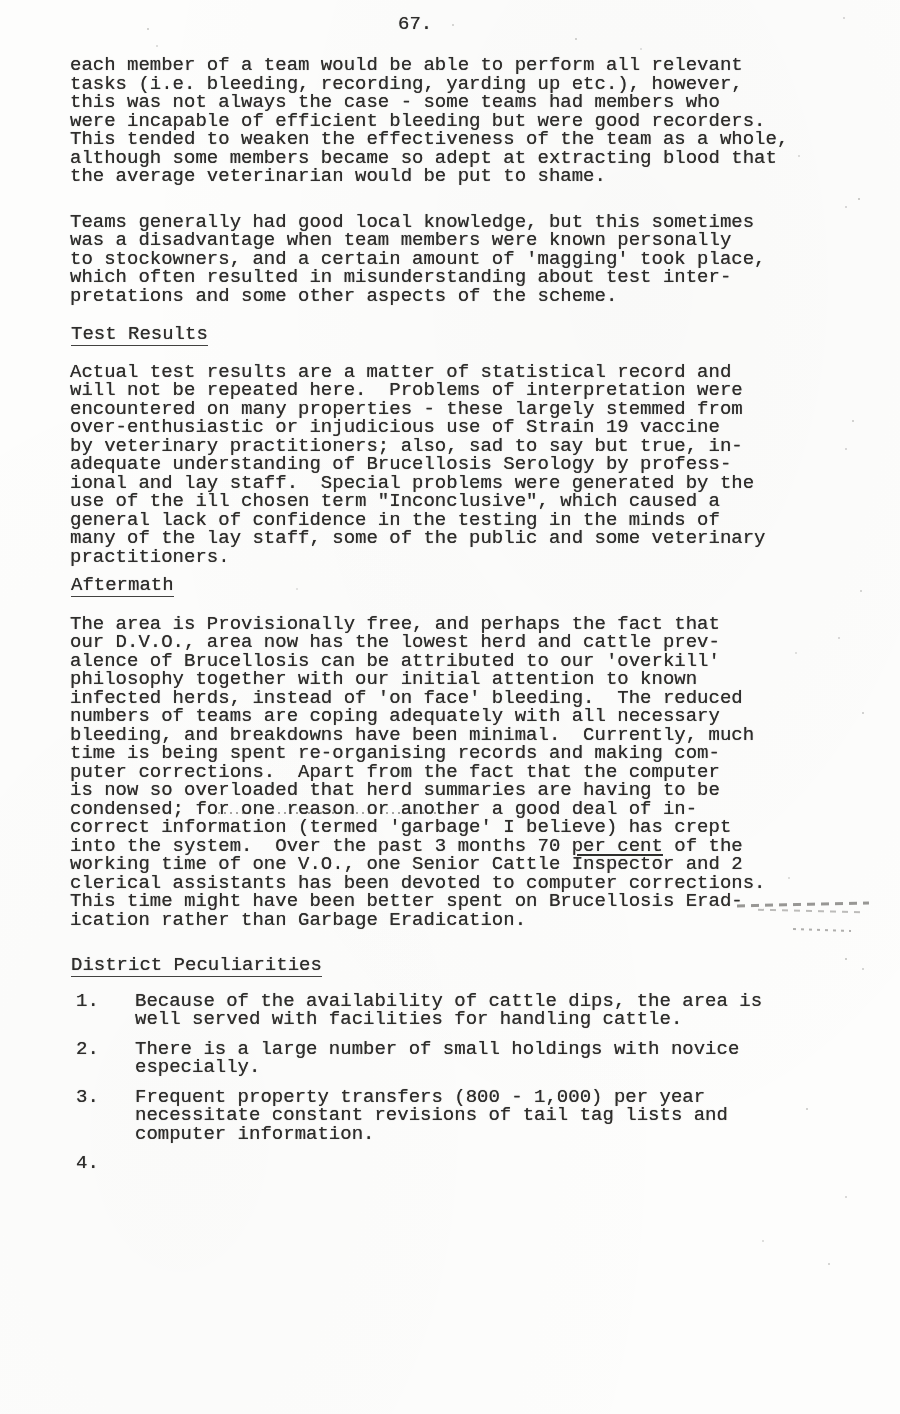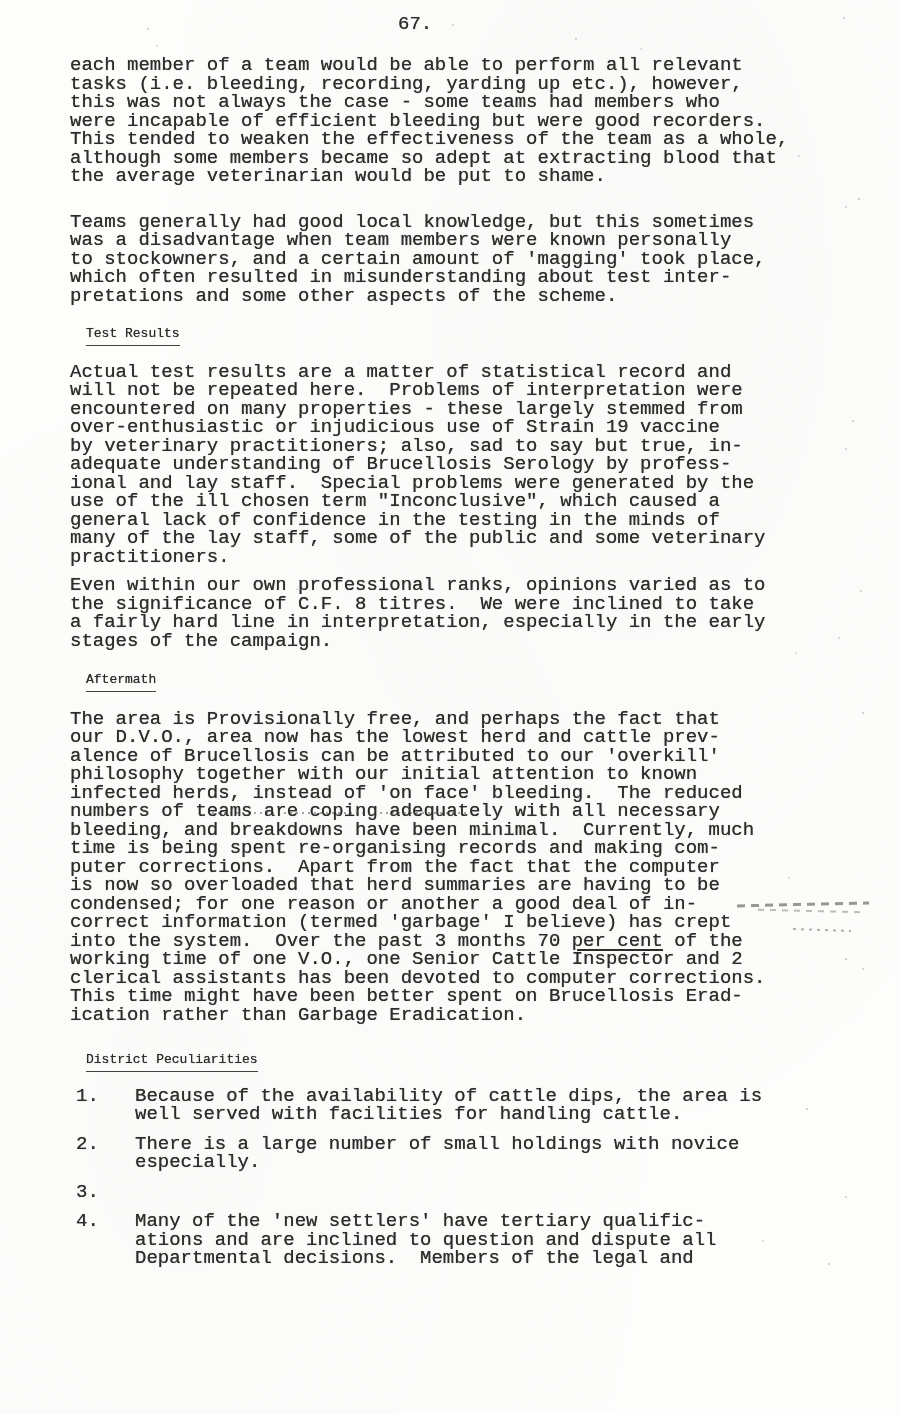--- a/index.html
+++ b/index.html
@@ -35,22 +35,22 @@
     white-space: pre-wrap;
   }
   .para.p-team       { margin-bottom: 27px; }
   .para.p-knowledge  { margin-bottom: 20px; }
   .para.p-tests      { margin-bottom: 10px; }
   .para.p-titres     { margin-bottom: 21px; }
   .para.p-aftermath  { margin-bottom: 27px; }
   .heading {
     display: block;
     width: max-content;
-    margin: 16px;
-    font-size: 13px;
+    margin: 1px;
+    font-size: 19px;
     font-weight: normal;
     border-bottom: 1.6px solid rgba(46,45,43,0.9);
     padding-bottom: 1px;
   }
   .heading.h-tests     { margin-bottom: 17px; }
   .heading.h-aftermath { margin-bottom: 18px; }
   .heading.h-district  { margin-bottom: 15px; }
   .u-inline {
     text-decoration: underline;
     text-underline-offset: 3px;
@@ -151,24 +151,20 @@
 encountered on many properties - these largely stemmed from
 over-enthusiastic or injudicious use of Strain 19 vaccine
 by veterinary practitioners; also, sad to say but true, in-
 adequate understanding of Brucellosis Serology by profess-
 ional and lay staff.  Special problems were generated by the
 use of the ill chosen term "Inconclusive", which caused a
 general lack of confidence in the testing in the minds of
 many of the lay staff, some of the public and some veterinary
 practitioners.</p>
 
-  <p class="para p-titres">Even within our own professional ranks, opinions varied as to
-the significance of C.F. 8 titres.  We were inclined to take
-a fairly hard line in interpretation, especially in the early
-stages of the campaign.</p>
 
   <h2 class="heading h-aftermath">Aftermath</h2>
 
   <p class="para p-aftermath"><span>The area is Provisionally free, and perhaps the fact that
 our D.V.O., area now has the lowest herd and cattle prev-
 alence of Brucellosis can be attributed to our 'overkill'
 philosophy together with our initial attention to known
 infected herds, instead of 'on face' bleeding.  The reduced
 numbers of teams are coping adequately with all necessary
 bleeding, and breakdowns have been minimal.  Currently, much
@@ -191,26 +187,26 @@
         <span class="txt">Because of the availability of cattle dips, the area is
 well served with facilities for handling cattle.</span>
     </li>
     <li>
       <span class="num">2.</span>
         <span class="txt">There is a large number of small holdings with novice
 especially.</span>
     </li>
     <li>
       <span class="num">3.</span>
+        <span class="txt">Frequent property transfers (800 - 1,000) per year
+necessitate constant revisions of tail tag lists and
+computer information.</span>
     </li>
     <li>
       <span class="num">4.</span>
-        <span class="txt">Many of the 'new settlers' have tertiary qualific-
-ations and are inclined to question and dispute all
-Departmental decisions.  Members of the legal and</span>
     </li>
   </ol>
 
   <div class="artifact a-dash-1"></div>
   <div class="artifact a-dash-2"></div>
   <div class="artifact a-dots-coping"></div>
   <div class="artifact a-dots-crept"></div>
   <div class="speckles"></div>
 
 </div>

